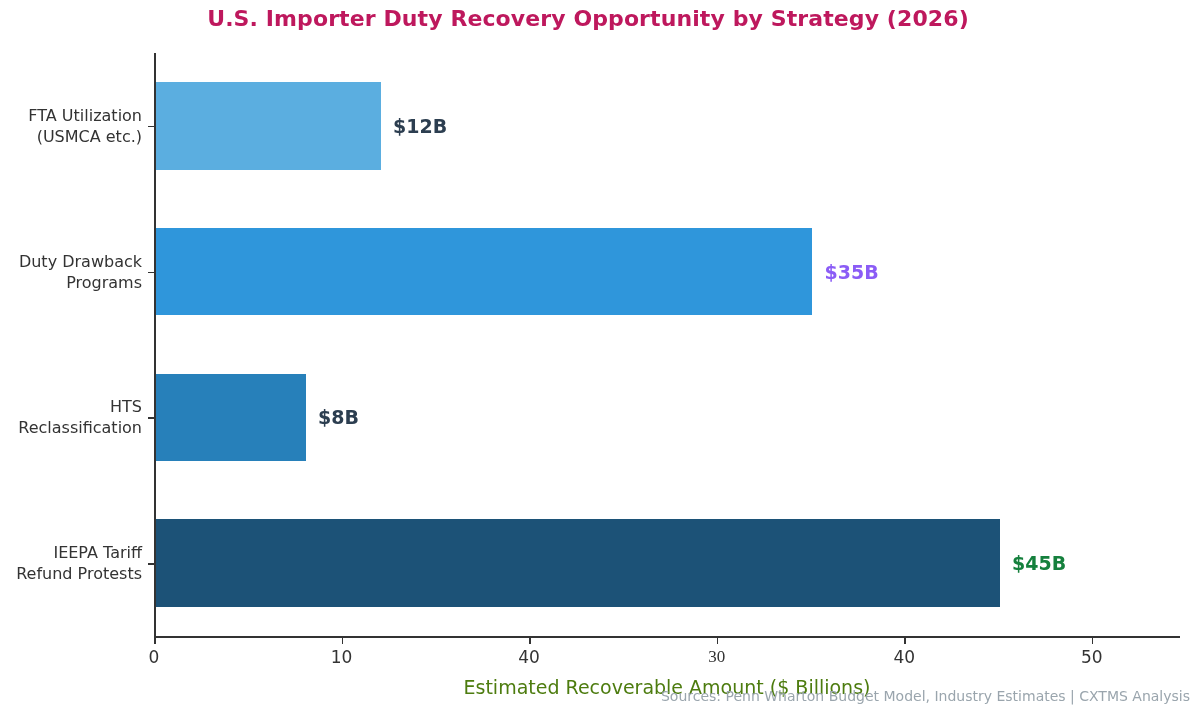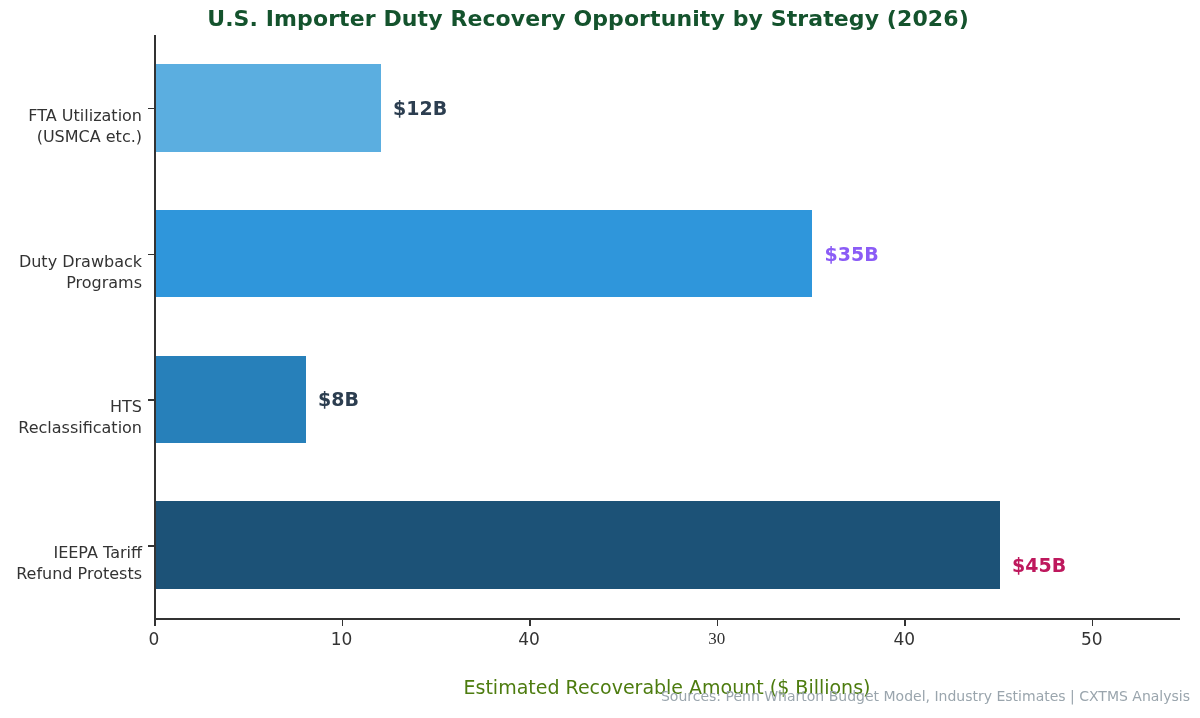--- a/index.html
+++ b/index.html
@@ -18,29 +18,29 @@
   
   .chart-title {
     position: absolute;
     left: 0;
     top: 6px;
     width: 1176px;
     text-align: center;
     font-family: "DejaVu Sans", sans-serif;
     font-size: 22px;
     font-weight: bold;
-    color: #14532d;
+    color: #be185d;
     letter-spacing: 0.1px;
   }
 
   
   #plot-area {
     position: absolute;
     left: 154px;
-    top: 35px;
+    top: 53px;
     width: 1026px;
     height: 583px;
   }
 
   
   .y-spine {
     position: absolute;
     left: 0;
     top: 0;
     width: 2px;
@@ -152,21 +152,21 @@
   <div class="bar" id="bar-1" style="top: 174.9px; height: 87.45px; width: 656.49px; background: rgb(47, 150, 219);"></div>
   <div class="y-tick" id="ytick-1" style="top: 218.625px;"></div>
   <div class="value-label" id="vlabel-1" style="left: 670.49px; top: 218.625px; color: #8b5cf6;">$35B</div>
 
   <div class="bar" id="bar-2" style="top: 320.65px; height: 87.45px; width: 150.055px; background: rgb(39, 128, 186);"></div>
   <div class="y-tick" id="ytick-2" style="top: 364.375px;"></div>
   <div class="value-label" id="vlabel-2" style="left: 164.055px; top: 364.375px; color: rgb(44, 62, 80);">$8B</div>
 
   <div class="bar" id="bar-3" style="top: 466.4px; height: 87.45px; width: 844.059px; background: rgb(28, 82, 119);"></div>
   <div class="y-tick" id="ytick-3" style="top: 510.125px;"></div>
-  <div class="value-label" id="vlabel-3" style="left: 858.059px; top: 510.125px; color: #be185d; margin-top: 20px;">$45B</div>
+  <div class="value-label" id="vlabel-3" style="left: 858.059px; top: 510.125px; color: #15803d;">$45B</div>
 
   <div class="x-tick" id="xtick-0" style="left: 0px;"></div>
   <div class="x-tick" id="xtick-1" style="left: 187.569px;"></div>
   <div class="x-tick" id="xtick-2" style="left: 375.137px;"></div>
   <div class="x-tick" id="xtick-3" style="left: 562.706px;"></div>
   <div class="x-tick" id="xtick-4" style="left: 750.274px;"></div>
   <div class="x-tick" id="xtick-5" style="left: 937.843px;"></div>
 
   <div class="x-tick-label" id="xlab-0" style="left: 0px;">0</div>
   <div class="x-tick-label" id="xlab-1" style="left: 187.569px;">10</div>

